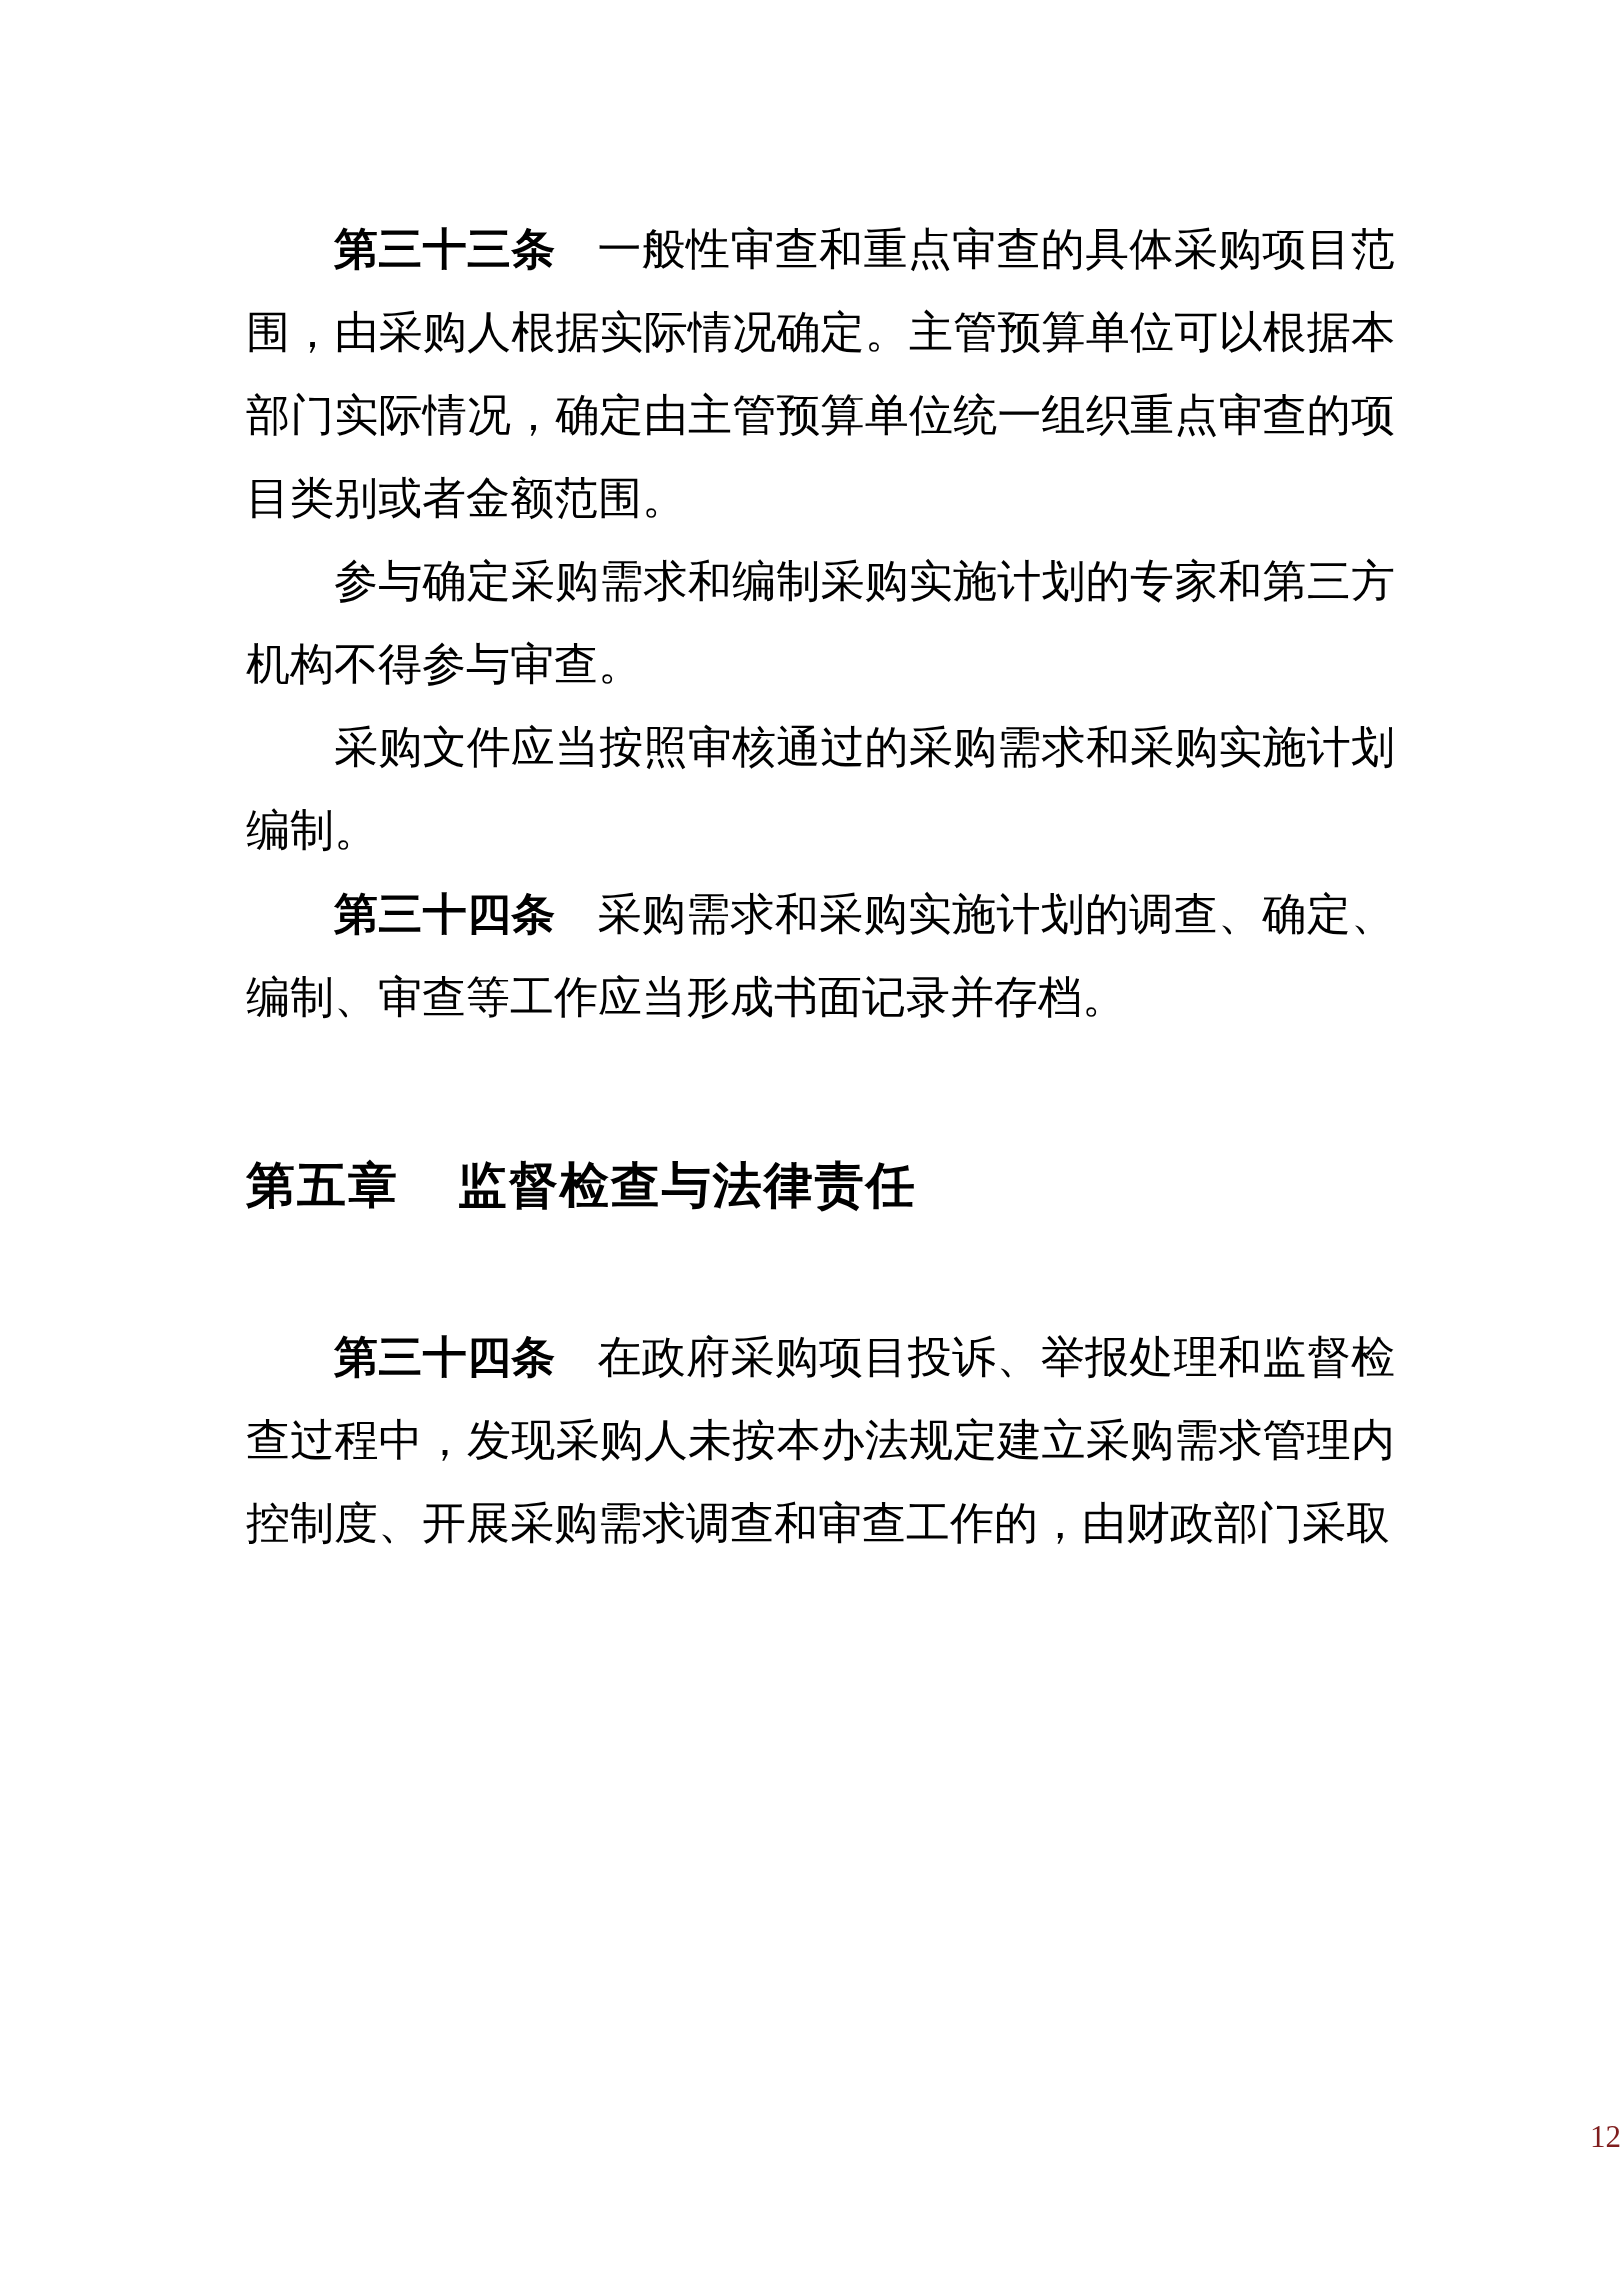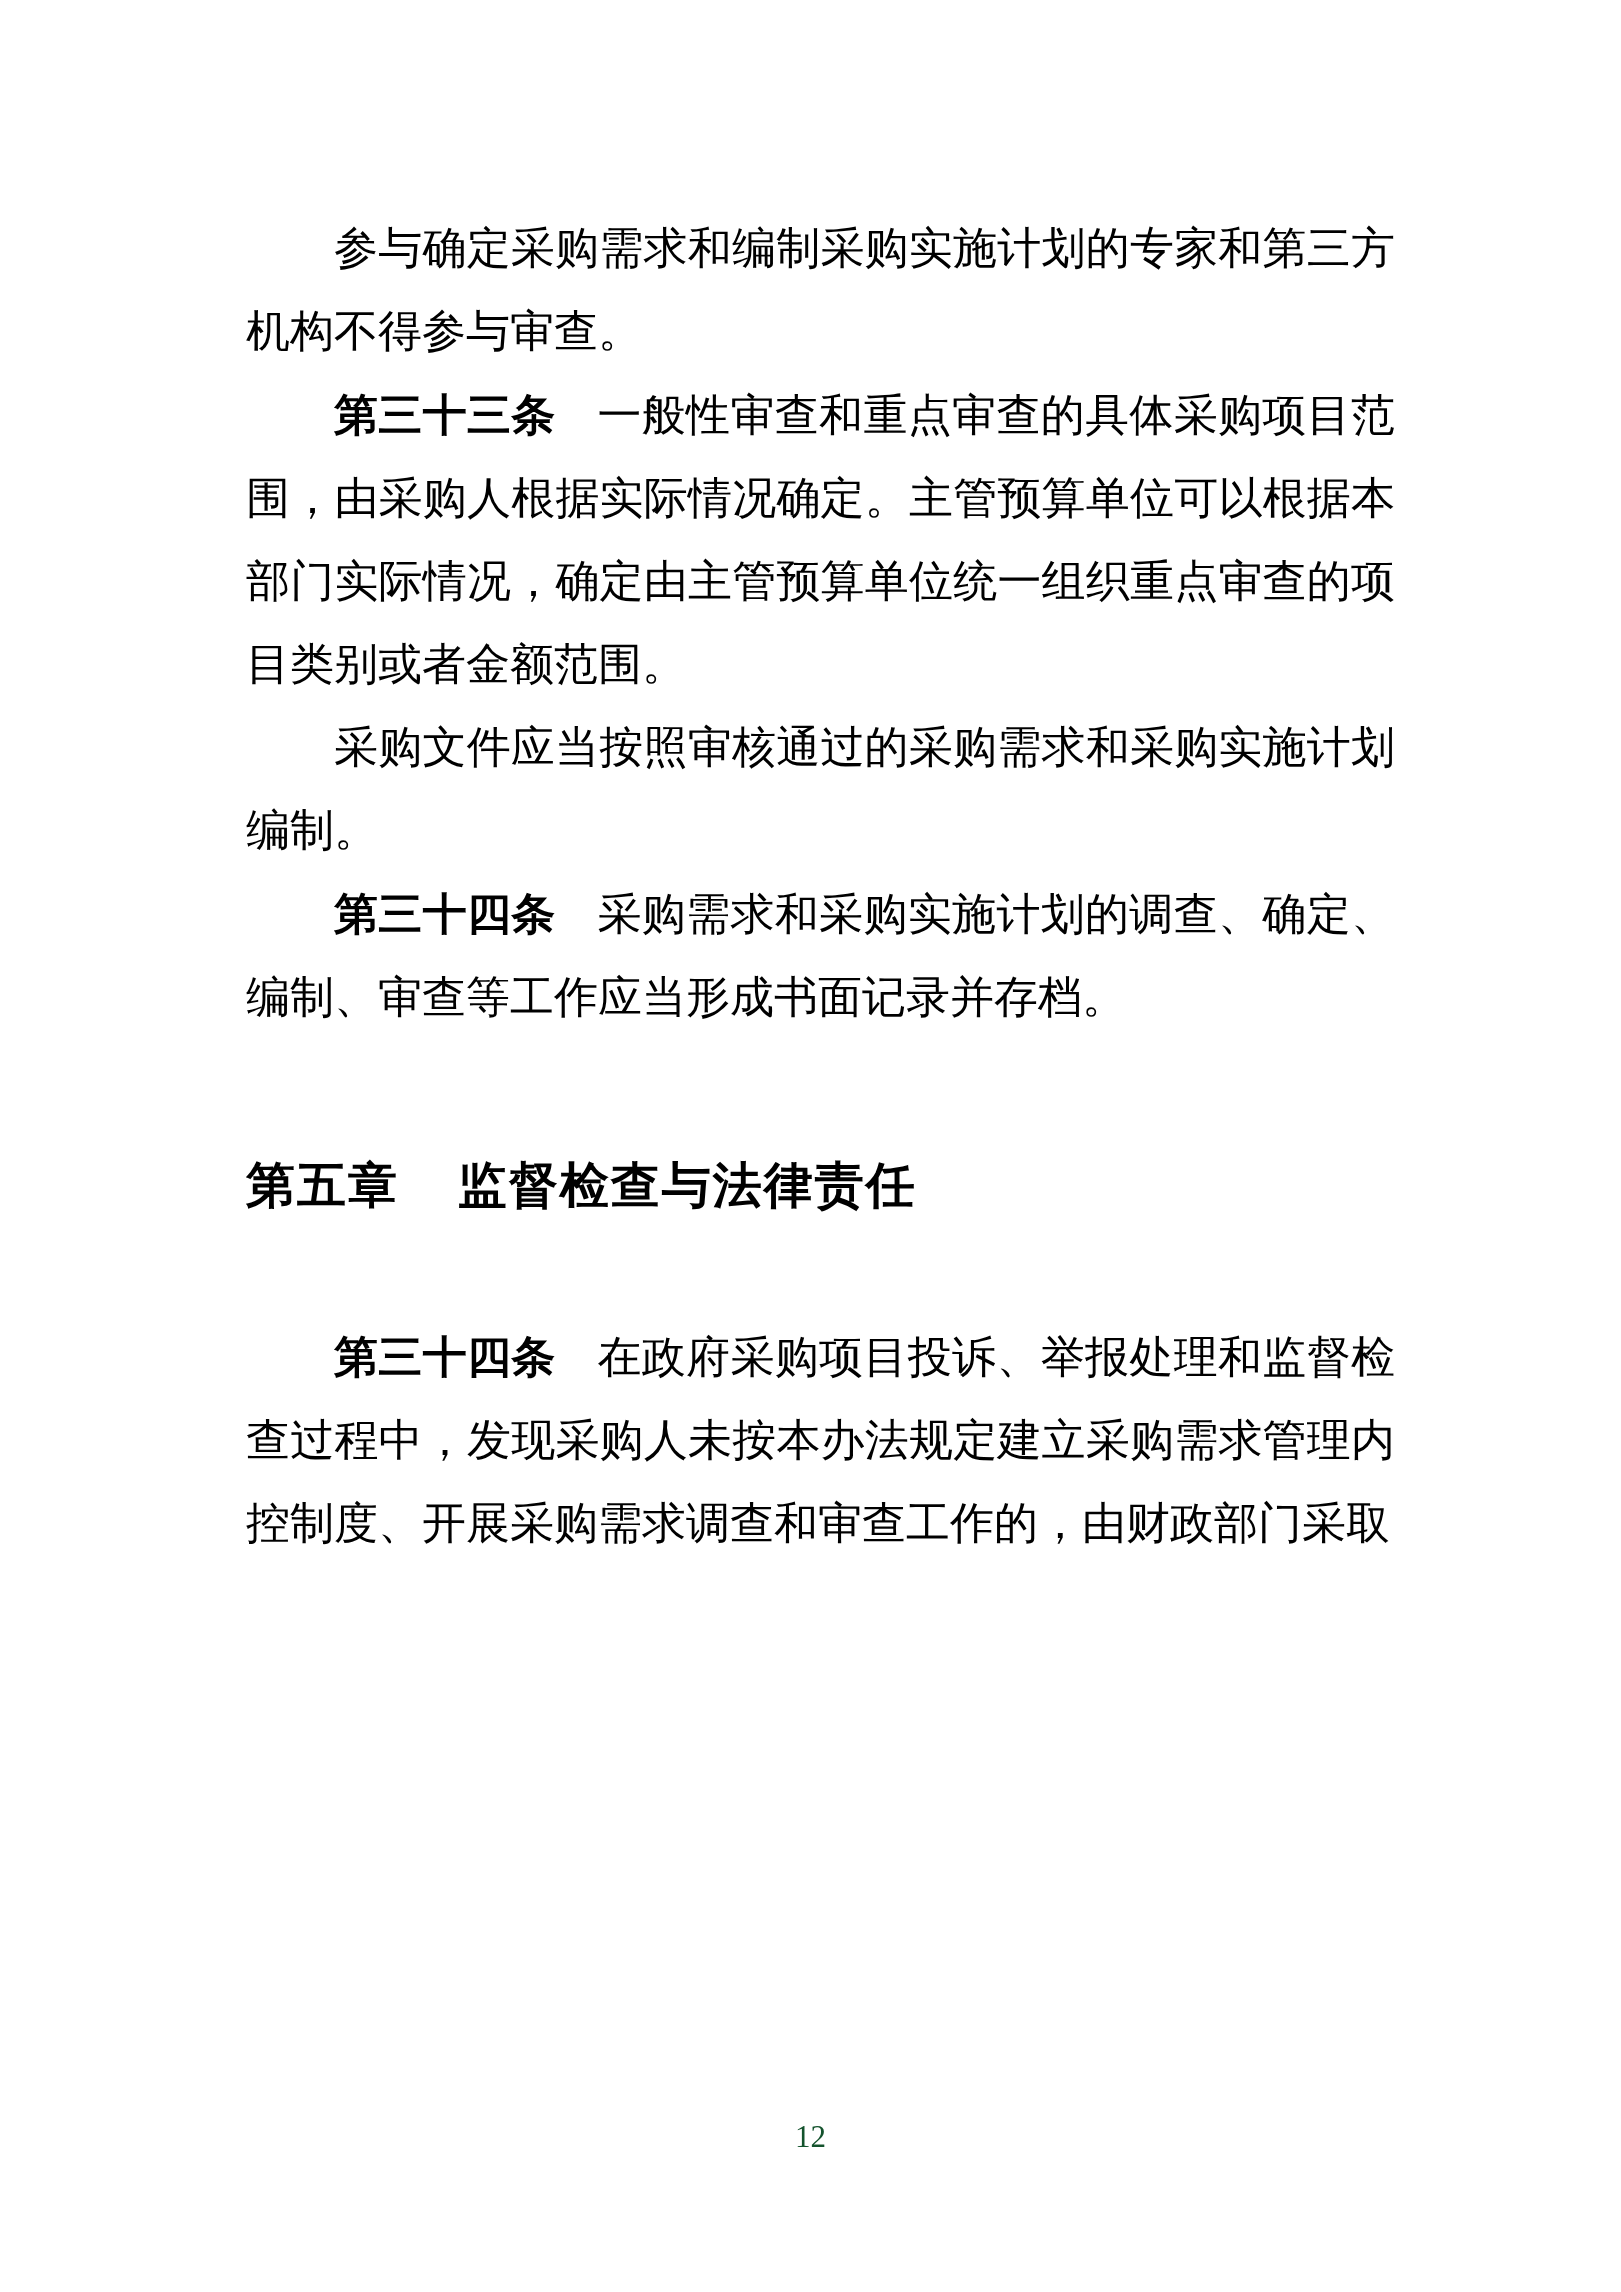--- a/index.html
+++ b/index.html
@@ -41,34 +41,34 @@
     line-height:83px;
     letter-spacing:2px;
     margin:105px 0 88px 0;
     color:#000000;
   }
   .chapter-number { margin-right:1.2em; }
   .page-number {
     position:absolute;
     left:0; right:0;
     top:2117px;
-    text-align:center;
+    text-align:right;
     font-size:31px;
     line-height:39px;
     font-family:"Liberation Serif","DejaVu Serif",serif;
-    color:#14532d;
+    color:#7f1d1d;
   }
 </style>
 </head>
 <body>
 
 <div class="page">
   <div class="content" id="doc-body">
+      <p class="para"><span class="term">第三十三条</span><span>一般性审查和重点审查的具体采购项目范围，由采购人根据实际情况确定。主管预算单位可以根据本部门实际情况，确定由主管预算单位统一组织重点审查的项目类别或者金额范围。</span></p>
       <p class="para"><span>参与确定采购需求和编制采购实施计划的专家和第三方机构不得参与审查。</span></p>
-      <p class="para"><span class="term">第三十三条</span><span>一般性审查和重点审查的具体采购项目范围，由采购人根据实际情况确定。主管预算单位可以根据本部门实际情况，确定由主管预算单位统一组织重点审查的项目类别或者金额范围。</span></p>
       <p class="para"><span>采购文件应当按照审核通过的采购需求和采购实施计划编制。</span></p>
       <p class="para"><span class="term">第三十四条</span><span>采购需求和采购实施计划的调查、确定、编制、审查等工作应当形成书面记录并存档。</span></p>
       <div class="chapter-heading"><span class="chapter-number">第五章</span><span>监督检查与法律责任</span></div>
       <p class="para"><span class="term">第三十四条</span><span>在政府采购项目投诉、举报处理和监督检查过程中，发现采购人未按本办法规定建立采购需求管理内控制度、开展采购需求调查和审查工作的，由财政部门采取</span></p>
     </div>
   <div class="page-number">12</div>
 </div>
 
 
 </body></html>

